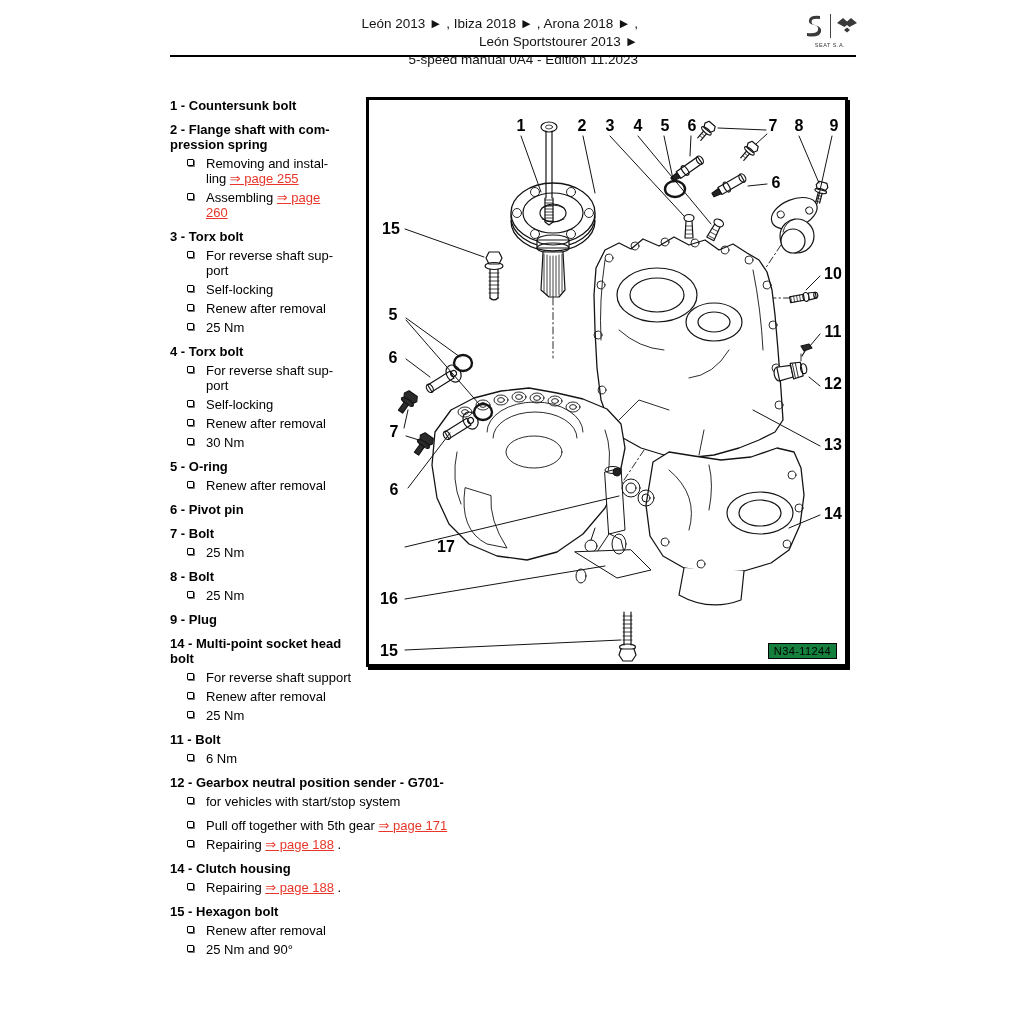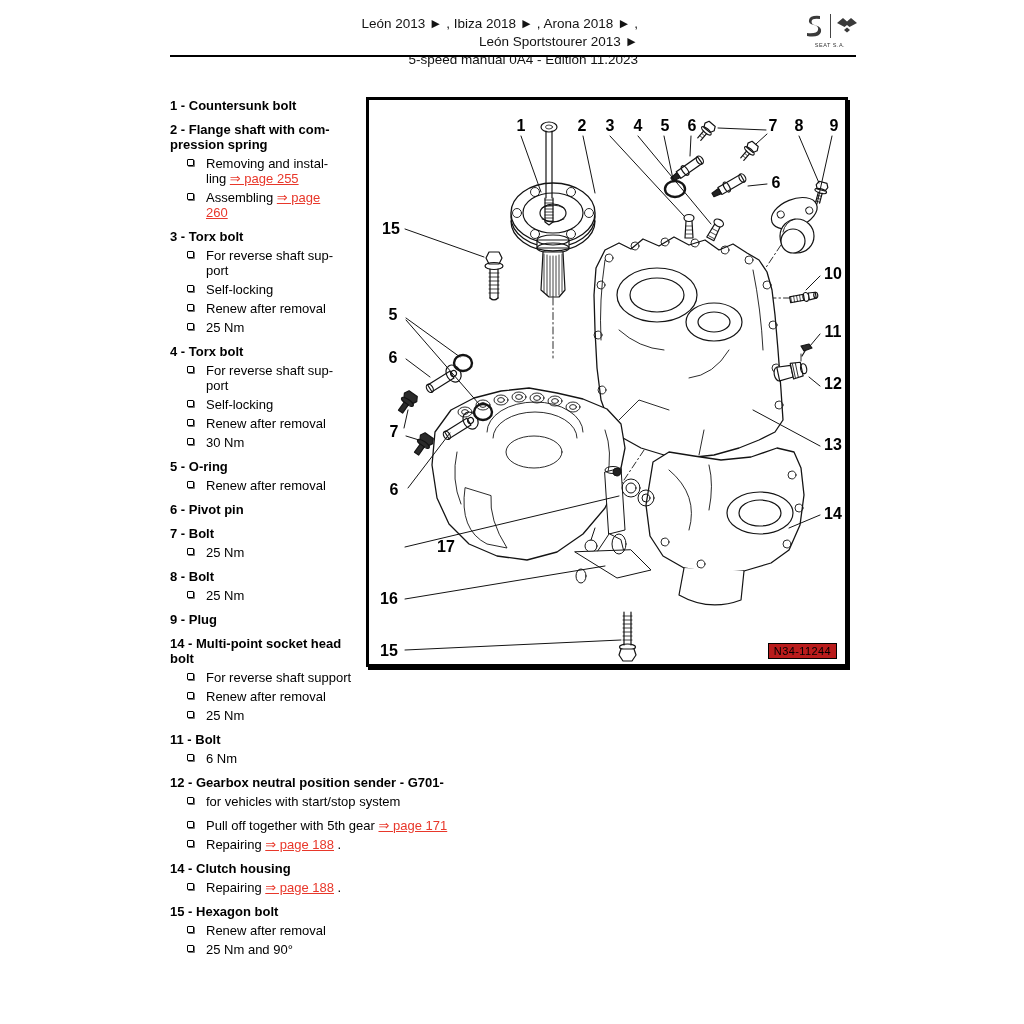--- a/index.html
+++ b/index.html
@@ -24,21 +24,21 @@
   .sub { display:flex; margin-top:4px; }
   .cb { flex:none; width:7px; height:7px; border:1.4px solid #000; border-radius:1px; margin:3px 12px 0 17px; box-shadow:1px 1px 0 rgba(0,0,0,.55); background:#fff; }
   .sub-text.narrow-sub { max-width:132px; }
   .sub-text.wide-sub { max-width:279px; }
   .plink { color:var(--link-red,#e8372a); text-decoration:underline; cursor:pointer; }
 
   
   #diagram-frame { position:absolute; left:366px; top:97px; width:482px; height:570px; border:3px solid #000; background:#fff; box-shadow:2px 3px 0 #000; }
   #diagram-frame svg { position:absolute; inset:0; }
   .callout { position:absolute; transform:translate(-50%,-50%); font-size:16px; font-weight:bold; color:#000; white-space:nowrap; }
-  #figure-label { position:absolute; right:8px; bottom:5px; border:1.3px solid #000; padding:0 5px; font-size:11px; letter-spacing:.4px; line-height:14px; background:#b91c1c; }
+  #figure-label { position:absolute; right:8px; bottom:5px; border:1.3px solid #000; padding:0 5px; font-size:11px; letter-spacing:.4px; line-height:14px; background:#15803d; }
 </style>
 </head>
 <body>
 
 <div id="page">
 
   <div class="hdr-text">
     <div>León 2013 ► , Ibiza 2018 ► , Arona 2018 ► , León Sportstourer 2013 ►</div>
     <div>5-speed manual 0A4 - Edition 11.2023</div>
   </div>

